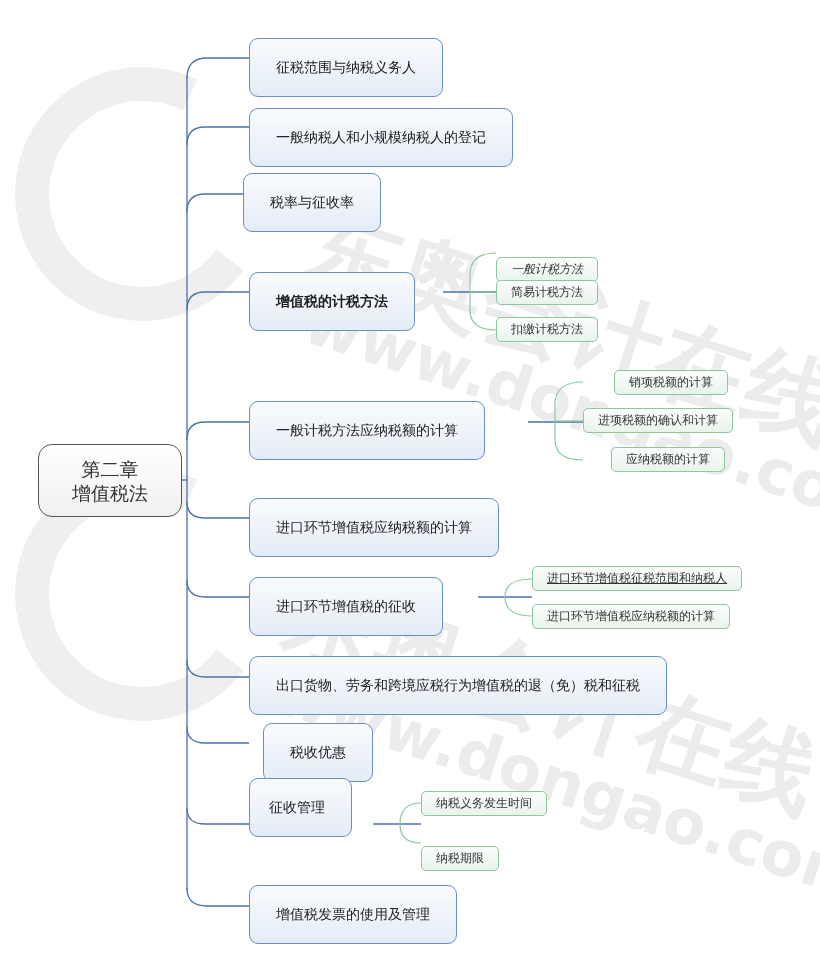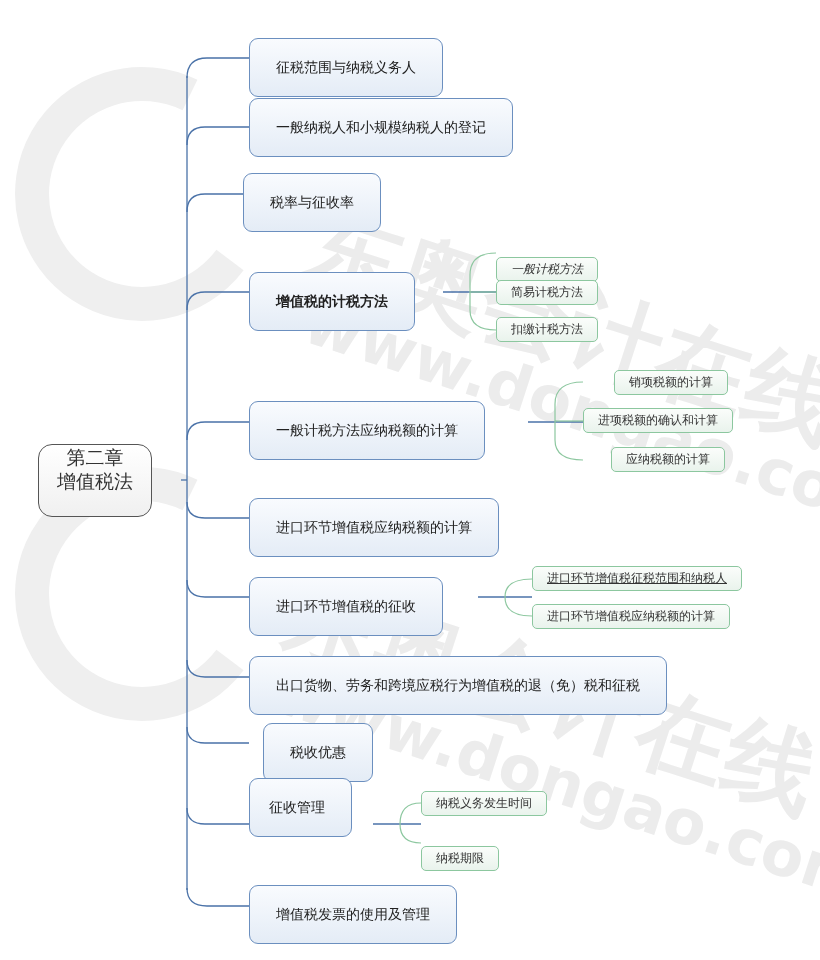--- a/index.html
+++ b/index.html
@@ -2,23 +2,23 @@
 <html><head>
 <meta charset="utf-8">
 <style>
   html, body { margin: 0; padding: 0; background: #ffffff; }
   body { width: 820px; height: 960px; position: relative; overflow: hidden;
          font-family: "DejaVu Sans", "Liberation Sans", sans-serif; }
   .watermark { position: absolute; left: 0; top: 0; width: 820px; height: 960px; pointer-events: none; }
   .lines { position: absolute; left: 0; top: 0; width: 820px; height: 960px; }
   .node { position: absolute; box-sizing: border-box; display: flex; align-items: center;
           white-space: nowrap; color: #222; }
-  .root { left: 38px; top: 444px; width: 114px; height: 73px; border: 1px solid #555;
+  .root { left: 38px; top: 444px; width: 144px; height: 73px; border: 1px solid #555;
           border-radius: 14px; background: linear-gradient(#ffffff, #f0f0f0);
-          flex-direction: column; justify-content: flex-start; font-size: 19px; line-height: 24px; color: #333; }
+          flex-direction: column; justify-content: center; font-size: 19px; line-height: 24px; color: #333; }
   .l1 { height: 59px; border: 1.5px solid #6b8fbf; border-radius: 9px;
         background: linear-gradient(#f9fbfe, #e4ecf6); font-size: 14px; padding: 0 26px; }
   .l2 { height: 25px; border: 1px solid #8cc79f; border-radius: 5px;
         background: linear-gradient(#fbfdfb, #e9f3ec); font-size: 12px; padding: 0 14px; color: #333; }
 </style>
 </head>
 <body>
 
 <svg class="watermark" viewBox="0 0 820 960">
   <g fill="none" stroke="#efefef" stroke-width="34">
@@ -73,21 +73,21 @@
 </svg>
 
 <div class="node root">
   <span>第二章</span>
   <span>增值税法</span>
 </div>
 
 <div class="node l1" style="left:249px; top:38px;">
     <span>征税范围与纳税义务人</span>
   </div>
-<div class="node l1" style="left:249px; top:98px;justify-content:flex-end;">
+<div class="node l1" style="left:249px; top:108px;justify-content:flex-end;">
     <span>一般纳税人和小规模纳税人的登记</span>
   </div>
 <div class="node l1" style="left:243px; top:173px;text-align:right;">
     <span>税率与征收率</span>
   </div>
 <div class="node l1" style="left:249px; top:272px;font-weight:bold;">
     <span>增值税的计税方法</span>
   </div>
 <div class="node l1" style="left:249px; top:401px;">
     <span>一般计税方法应纳税额的计算</span>

